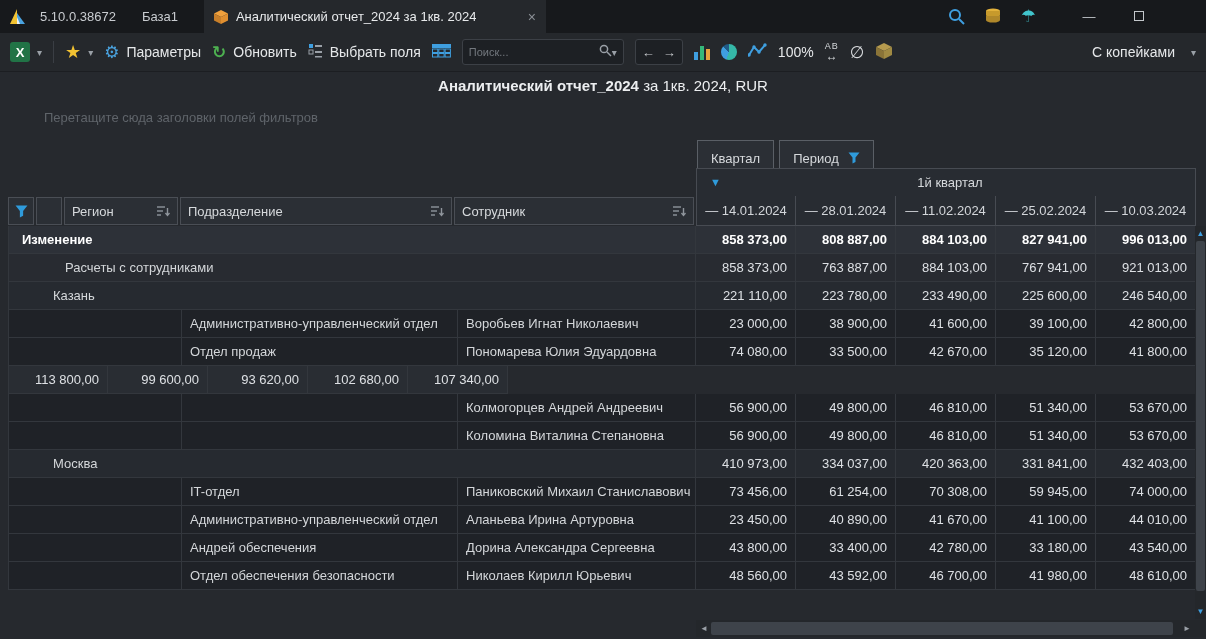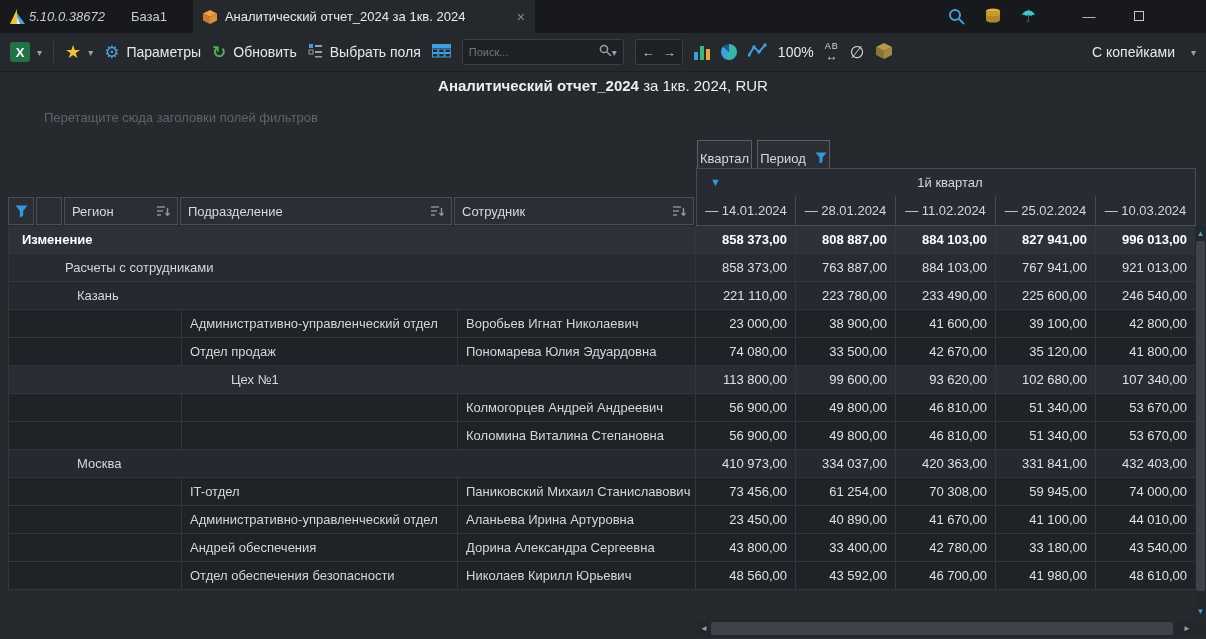--- a/index.html
+++ b/index.html
@@ -5,21 +5,21 @@
   * { box-sizing: border-box; margin: 0; padding: 0; }
   html,body { background:#101214; }
   body { font-family: "Liberation Sans", "DejaVu Sans", sans-serif; }
   .app { position:relative; width:1206px; height:639px; background:#26292e; overflow:hidden; }
 
   
   .titlebar { position:absolute; top:0; left:0; width:100%; height:33px; background:#17191c;
               display:flex; align-items:center; }
   .tb-text { color:#c9ccd0; font-size:13px; }
   .logo { margin-left:9px; display:flex; align-items:center; }
-  .ver { margin-left:3px;font-style:italic; }
+  .ver { margin-left:14px; }
   .dbname { margin-left:26px; }
   .tab { margin-left:26px; height:33px; width:342px; background:#25282c; display:flex; align-items:center;
          padding:0 10px; }
   .tab-cube { display:flex; margin-right:8px; }
   .tab-title { color:#e8eaec; font-size:13px; white-space:nowrap; overflow:hidden; }
   .tab-close { margin-left:auto; color:#8b9096; font-size:14px; line-height:1; cursor:pointer; }
   .tb-right { margin-left:auto; display:flex; align-items:center; gap:20px; padding-right:52px; }
   .tb-ico { display:flex; align-items:center; cursor:pointer; }
   .umbrella { color:#41c4cc; font-size:17px; line-height:1; }
   .win-btn { color:#c3c7cb; font-size:13px; width:30px; text-align:center; cursor:pointer; }
@@ -61,21 +61,21 @@
 
   
   .report-title { position:absolute; top:77px; left:0; width:100%; text-align:center; color:#eceef0;
                   font-size:15px; }
   .report-title b { font-weight:bold; }
   .filter-hint { position:absolute; top:110px; left:8px; color:#5f646a; font-size:13px;margin-left:36px; }
 
   
   .pvt-fields { position:absolute; top:140px; left:697px; display:flex; gap:5px; }
   .field-btn { height:36px; border:1px solid #5a5f66; background:#2b2f35; display:flex; align-items:center;
-               padding:0 2px; gap:9px; font-size:13px; color:#d6d9dc; cursor:pointer; }
+               padding:0 13px; gap:9px; font-size:13px; color:#d6d9dc; cursor:pointer; }
 
   
   .quarter-band { position:absolute; top:168px; left:696px; width:500px; height:29px; background:#282c32;
                   border:1px solid #474b52; color:#d6d9dc; font-size:13px; }
   .band-caret { position:absolute; left:13px; top:7px; color:#2f9bdb; font-size:11px; cursor:pointer; }
   .band-label { position:absolute; left:4px; top:0; width:100%; height:100%; display:flex;
                 align-items:center; justify-content:center; }
 
   
   .grid-header { position:absolute; top:196px; left:8px; width:1188px; height:30px; display:flex; }
@@ -104,21 +104,21 @@
   .dept { width:276px; flex:none; }
   .emp { width:238px; flex:none; }
   .v { width:100px; flex:none; justify-content:flex-end; color:#dde0e4; }
   .prow.total .cell { background:#2d3138; font-weight:bold; color:#ffffff; }
   .prow.group1 .cell { background:#282b31; }
   .prow.region .cell { background:#262a30; }
   .prow.subgroup .cell { background:#292d33; }
   .prow.dept .cell, .prow.employee .cell { background:#1f2227; }
   .prow.total .lab { padding-left:13px; }
   .prow.group1 .lab { padding-left:56px; }
-  .prow.region .lab { padding-left:68px; }
+  .prow.region .lab { padding-left:44px; }
   .prow.subgroup .lab { padding-left:222px; }
 
   
   .vscroll { position:absolute; left:1195px; top:226px; width:11px; height:393px; background:#24272b; }
   .vscroll .arr { position:absolute; left:0; width:11px; height:13px; color:#3f9fe0; font-size:8px;
                   display:flex; align-items:center; justify-content:center; cursor:pointer; }
   .vscroll .up { top:1px; }
   .vscroll .down { bottom:1px; }
   .vthumb { position:absolute; left:1px; top:15px; width:9px; height:350px; background:#3e434a; border-radius:2px; cursor:pointer; }
   .hscroll { position:absolute; left:696px; top:620px; width:499px; height:17px; background:#24272b; }
@@ -390,21 +390,20 @@
         <div class="cell sp"></div>
         <div class="cell dept">Отдел продаж</div>
         <div class="cell emp">Пономарева Юлия Эдуардовна</div>
         <div class="cell v">74 080,00</div>
         <div class="cell v">33 500,00</div>
         <div class="cell v">42 670,00</div>
         <div class="cell v">35 120,00</div>
         <div class="cell v">41 800,00</div>
       </div>
       <div class="prow subgroup">
-        <div class="cell lab">Цех №1</div>
         <div class="cell v">113 800,00</div>
         <div class="cell v">99 600,00</div>
         <div class="cell v">93 620,00</div>
         <div class="cell v">102 680,00</div>
         <div class="cell v">107 340,00</div>
       </div>
       <div class="prow employee">
         <div class="cell sp"></div>
         <div class="cell dept"></div>
         <div class="cell emp">Колмогорцев Андрей Андреевич</div>

